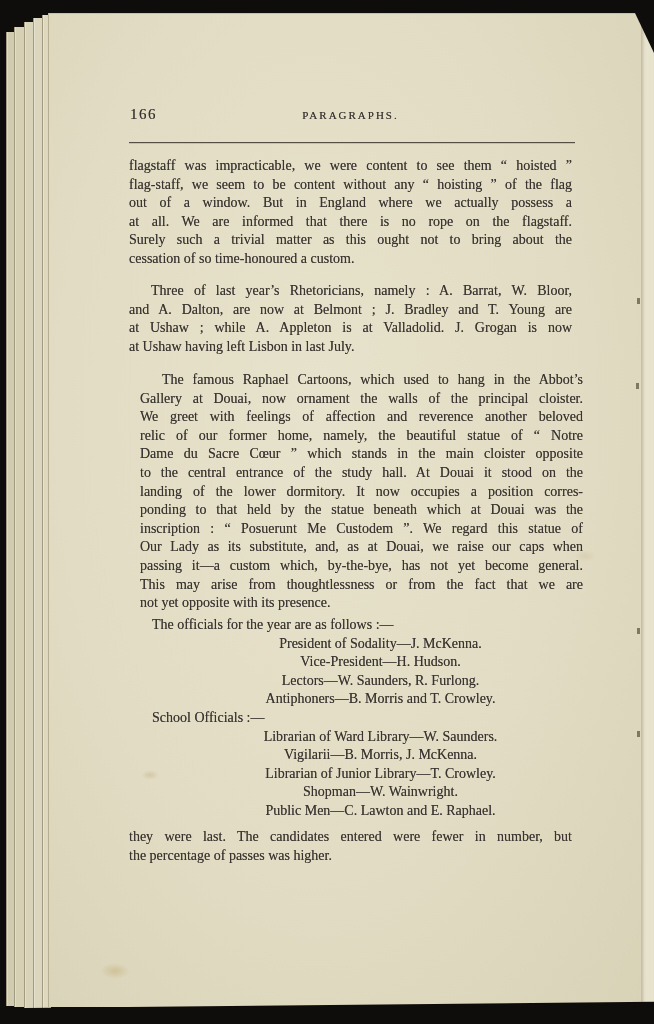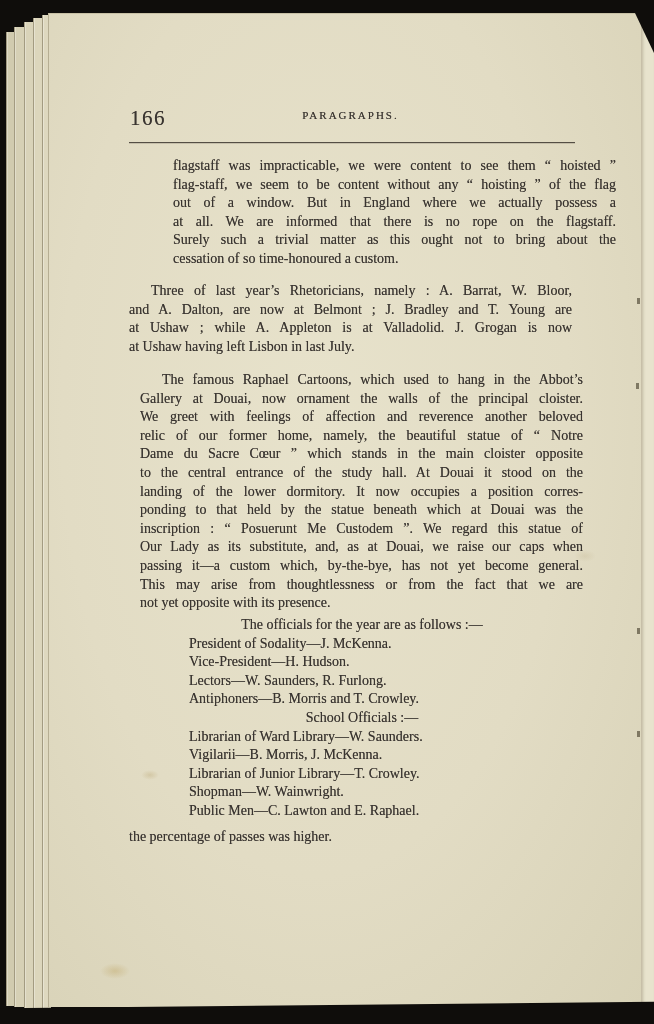--- a/index.html
+++ b/index.html
@@ -37,34 +37,34 @@
   .stain { position:absolute; border-radius:50%; pointer-events:none; }
   .s1 { left:100px; top:963px; width:30px; height:16px;
         background:radial-gradient(ellipse, rgba(175,140,55,0.28), transparent 70%); }
   .s2 { left:92px;  top:756px; width:18px; height:10px;
         background:radial-gradient(ellipse, rgba(160,130,60,0.22), transparent 70%); }
   .s3 { left:525px; top:536px; width:22px; height:12px;
         background:radial-gradient(ellipse, rgba(150,125,70,0.12), transparent 70%); }
 
   
   .hdr  { position:absolute; left:80px; top:92px; width:443px; height:22px; }
-  .pagenum { position:absolute; left:1px; top:0; font-size:21px; letter-spacing:1.5px; }
+  .pagenum { position:absolute; left:1px; top:0; font-size:15px; letter-spacing:1.5px; }
   .runtitle { position:absolute; left:0; right:0; top:2.5px; text-align:center;
               font-size:11px; letter-spacing:2px; }
   .rule { position:absolute; left:80px; top:128px; width:446px; height:1px;
           background:#544e44; box-shadow:0 0.5px 0 rgba(84,78,68,0.4); }
   .block { position:absolute; left:80px; width:443px;
            font-size:14px; line-height:18.6px; }
-  .b1 { top:143px;margin-left:44px; } .b2 { top:268px; } .b3 { top:357px;margin-left:11px; }
+  .b1 { top:143px; } .b2 { top:268px; } .b3 { top:357px;margin-left:11px; }
   .b4 { top:602px; } .b5 { top:814px; }
   .j { text-align:justify; text-align-last:justify; text-justify:inter-word; }
   .l { text-align:left; }
   .ind { padding-left:22px; }
-  .i1 { padding-left:23px;text-align:center; }
-  .i2 { padding-left:60px; }
+  .i1 { padding-left:23px; }
+  .i2 { padding-left:60px;text-align:center; }
 </style>
 </head>
 <body>
 
 <div class="scan">
 
   <div class="edge e1"></div>
   <div class="edge e2"></div>
   <div class="edge e3"></div>
   <div class="edge e4"></div>
@@ -118,20 +118,21 @@
       <div class="l i2">Antiphoners—B. Morris and T. Crowley.</div>
       <div class="l i1">School Officials :—</div>
       <div class="l i2">Librarian of Ward Library—W. Saunders.</div>
       <div class="l i2">Vigilarii—B. Morris, J. McKenna.</div>
       <div class="l i2">Librarian of Junior Library—T. Crowley.</div>
       <div class="l i2">Shopman—W. Wainwright.</div>
       <div class="l i2">Public Men—C. Lawton and E. Raphael.</div>
     </div>
 
     <div class="block b5">
+      <div class="j">they were last. The candidates entered were fewer in number, but</div>
       <div class="l">the percentage of passes was higher.</div>
     </div>
 
     <div class="stain s2"></div>
     <div class="stain s3"></div>
   </div>
 
   <div class="sliver"></div>
   <div class="corner-black"></div>
   <div class="bottom-black"></div>

